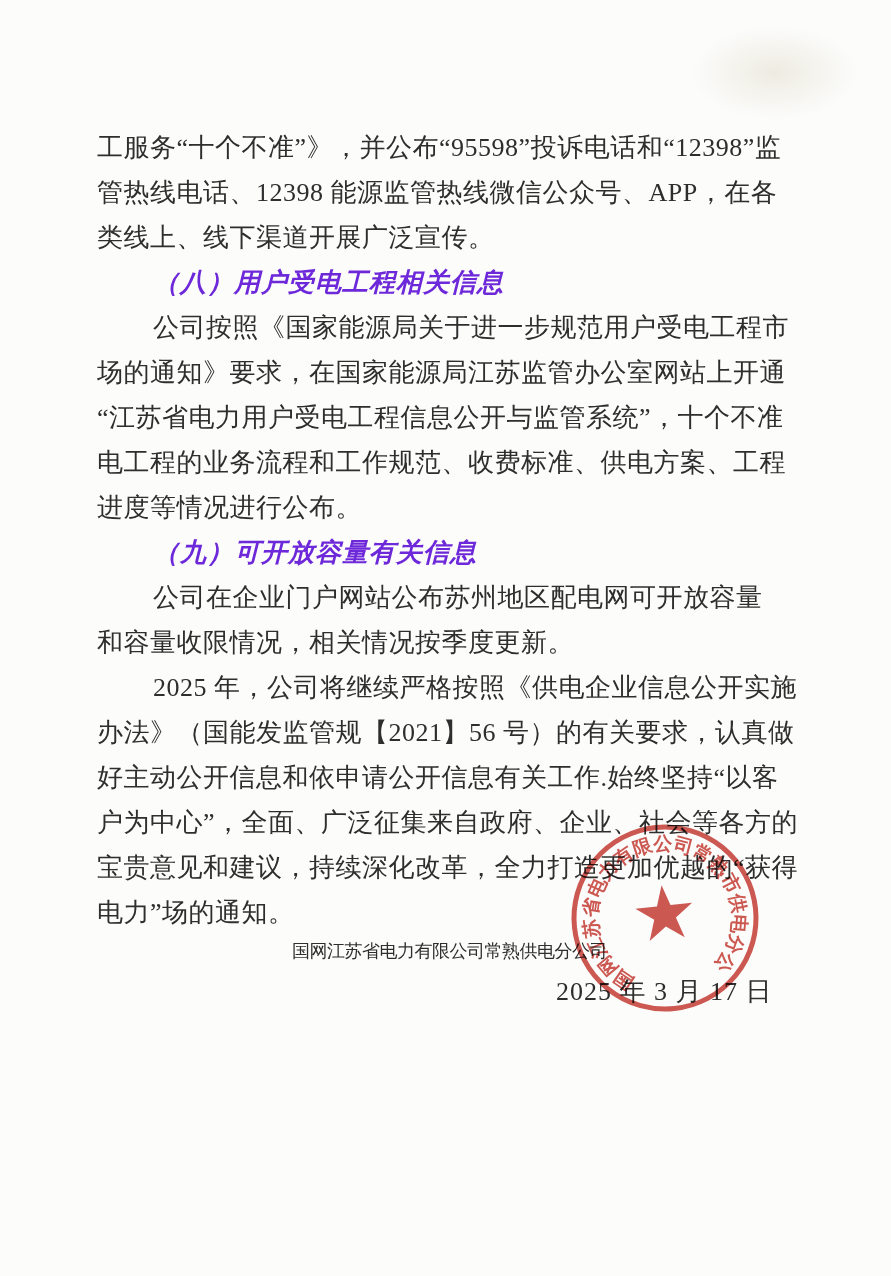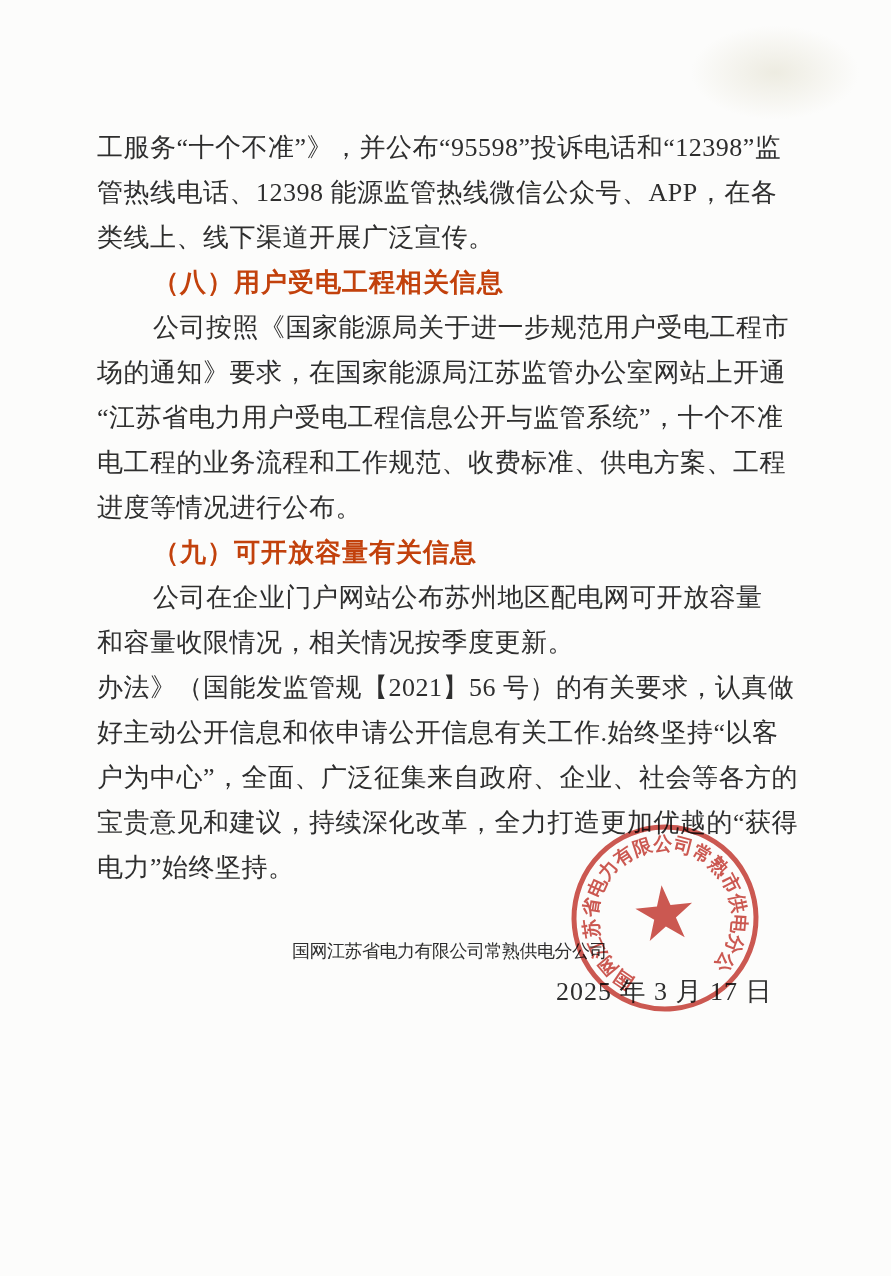--- a/index.html
+++ b/index.html
@@ -31,22 +31,23 @@
   }
   .line {
     height: 45px;
     line-height: 45px;
     font-size: 26px;
     white-space: nowrap;
     letter-spacing: 0.5px;
   }
   .line.heading {
     font-weight: bold;
-    color: #c2410c;
+    color: #6d28d9;
     letter-spacing: 1px;
+    font-style: italic;
   }
   .line.indent { padding-left: 56px; }
   .signature-line {
     position: absolute;
     left: 292px; top: 926px;
     font-size: 18px;
     letter-spacing: -0.5px;
     white-space: nowrap;
     margin-top: 13px;
   }
@@ -91,25 +92,26 @@
     <div class="line">类线上、线下渠道开展广泛宣传。</div>
     <div class="line heading indent">（八）用户受电工程相关信息</div>
     <div class="line indent">公司按照《国家能源局关于进一步规范用户受电工程市</div>
     <div class="line">场的通知》要求，在国家能源局江苏监管办公室网站上开通</div>
     <div class="line">“江苏省电力用户受电工程信息公开与监管系统”，十个不准</div>
     <div class="line">电工程的业务流程和工作规范、收费标准、供电方案、工程</div>
     <div class="line">进度等情况进行公布。</div>
     <div class="line heading indent">（九）可开放容量有关信息</div>
     <div class="line indent">公司在企业门户网站公布苏州地区配电网可开放容量</div>
     <div class="line">和容量收限情况，相关情况按季度更新。</div>
+    <div class="line indent">2025 年，公司将继续严格按照《供电企业信息公开实施</div>
     <div class="line">办法》（国能发监管规【2021】56 号）的有关要求，认真做</div>
     <div class="line">好主动公开信息和依申请公开信息有关工作.始终坚持“以客</div>
     <div class="line">户为中心”，全面、广泛征集来自政府、企业、社会等各方的</div>
     <div class="line">宝贵意见和建议，持续深化改革，全力打造更加优越的“获得</div>
-    <div class="line">电力”始终坚持。</div>
+    <div class="line">电力”场的通知。</div>
 </div>
 
 <div class="signature-line">国网江苏省电力有限公司常熟供电分公司</div>
 
 <div class="date-line">2025 年 3 月 17 日</div>
 
 <svg class="official-seal" viewBox="0 0 200 200" xmlns="http://www.w3.org/2000/svg">
   <circle class="ring" cx="100" cy="100" r="91"></circle>
   <defs>
     <path id="seal-arc" d="M 64,157.7 A 68 68 0 1 1 136,157.7" fill="none"></path>

